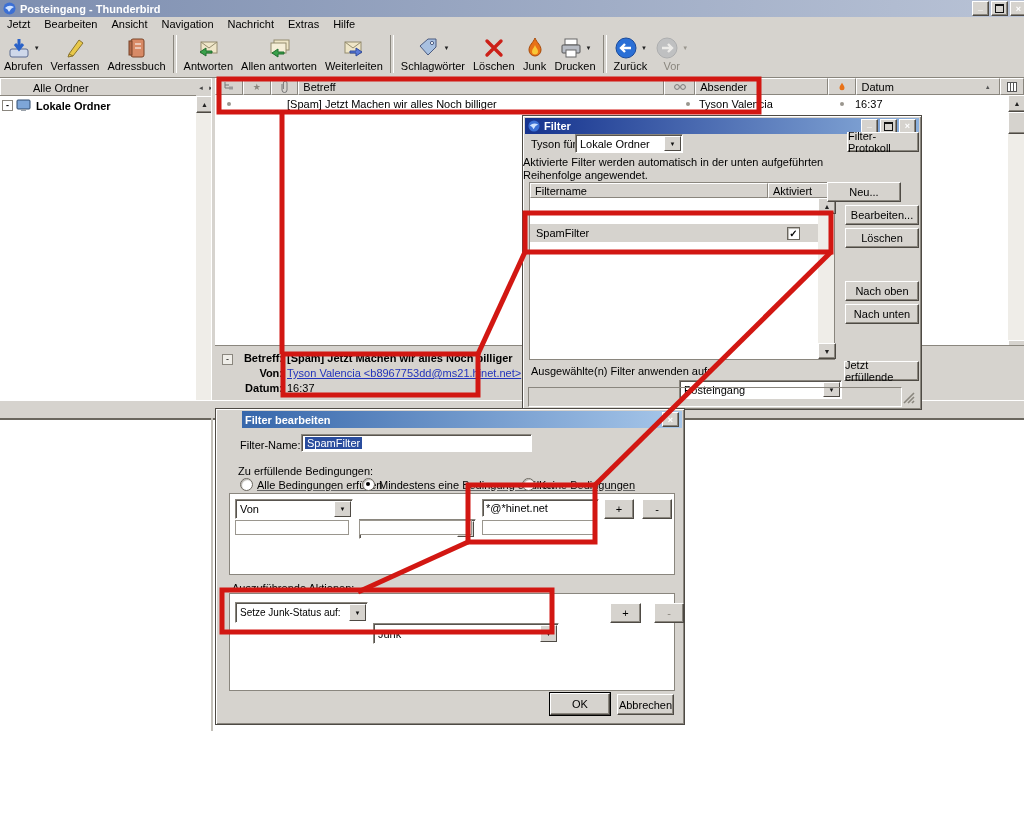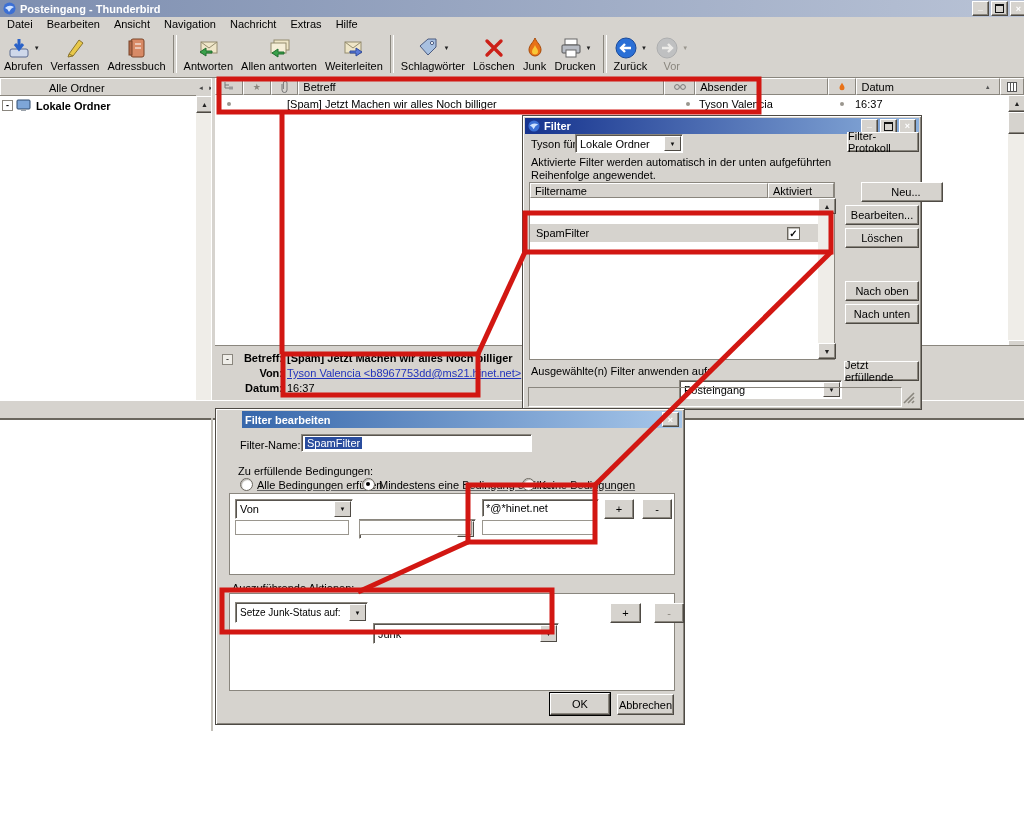--- a/index.html
+++ b/index.html
@@ -45,21 +45,21 @@
       </span>
     <span class="btn winbtn" style="margin-left:2px;">
         <span style="width:7px;height:6px;border:1px solid #111;border-top-width:2px;"></span>
       </span>
     <span class="btn winbtn" style="margin-left:2px;">
         <span>×</span>
       </span>
   </div>
 
   <div class="abs gray" style="left:0;top:17px;width:1024px;height:14px;display:flex;align-items:center;border-bottom:1px solid #b5b2ac;">
-    <span class="menuitem">Datei</span>
+    <span class="menuitem">Jetzt</span>
     <span class="menuitem">Bearbeiten</span>
     <span class="menuitem">Ansicht</span>
     <span class="menuitem">Navigation</span>
     <span class="menuitem">Nachricht</span>
     <span class="menuitem">Extras</span>
     <span class="menuitem">Hilfe</span>
   </div>
 
   <div class="abs gray" style="left:0;top:31px;width:1024px;height:46px;display:flex;align-items:center;border-bottom:1px solid #8a867e;">
     <div class="tbbtn">
@@ -166,21 +166,21 @@
             <path d="M7 12 H16 M13 8 l4 4 -4 4" stroke="#fff" stroke-width="2.4" fill="none"></path>
           </svg>
         <span style="font-size:6px;margin-left:3px;color:#9a968e;">▼</span>
       </div>
       <span>Vor</span>
     </div>
   </div>
 
   <div class="abs" style="left:0;top:78px;width:211px;height:327px;">
     <div class="abs hcell" style="left:0;top:0;width:209px;height:17px;">
-      <span style="margin-left:44px;">Alle Ordner</span>
+      <span style="margin-left:28px;">Alle Ordner</span>
       <span style="flex:1"></span>
       <span style="font-size:6px;color:#444;margin-right:4px;">◄</span>
       <span style="font-size:6px;color:#444;">►</span>
     </div>
     <div class="abs" style="left:0;top:17px;width:196px;height:310px;background:#fff;border-top:1px solid #8a867e;">
       <div style="display:flex;align-items:center;padding:3px 2px;font-weight:bold;">
         <span style="width:9px;height:9px;border:1px solid #8a867e;background:#fff;display:flex;align-items:center;justify-content:center;font-size:9px;line-height:7px;margin-right:3px;">
             <span>-</span>
           </span>
         <svg width="16" height="13" viewBox="0 0 16 13" style="margin-right:4px;">
@@ -313,21 +313,21 @@
   <div class="abs combo" style="left:52px;top:18px;width:102px;height:17px;">
     <span>Lokale Ordner</span>
     <span class="cbtn">
         <span>▼</span>
       </span>
   </div>
   <div class="abs btn" style="left:324px;top:16px;width:70px;height:18px;">
       <span>Filter-Protokoll</span>
     </div>
 
-  <div class="abs" style="left:8px;top:40px;width:336px;line-height:13px;">Aktivierte Filter werden automatisch in der unten aufgeführten Reihenfolge angewendet.</div>
+  <div class="abs" style="left:0;top:40px;width:336px;line-height:13px;">Aktivierte Filter werden automatisch in der unten aufgeführten Reihenfolge angewendet.</div>
 
   <div class="abs" style="left:6px;top:66px;width:304px;height:176px;border:1px solid #8a867e;background:#fff;">
     <div style="display:flex;height:15px;">
       <div class="hcell" style="flex:1;">
           <span>Filtername</span>
         </div>
       <div class="hcell" style="width:56px;">
           <span>Aktiviert</span>
         </div>
     </div>
@@ -340,21 +340,21 @@
     <div class="abs" style="right:0;top:15px;bottom:0;width:16px;background:#efede8;">
       <div class="scroll-btn" style="width:16px;height:14px;">
           <span>▲</span>
         </div>
       <div class="scroll-btn abs" style="left:0;bottom:0;width:16px;height:14px;">
           <span>▼</span>
         </div>
     </div>
   </div>
 
-  <div class="abs btn" style="left:338px;top:66px;width:72px;height:18px;padding-left:8px;">
+  <div class="abs btn" style="left:304px;top:66px;width:72px;height:18px;">
       <span>Neu...</span>
     </div>
   <div class="abs btn" style="left:322px;top:89px;width:72px;height:18px;">
       <span>Bearbeiten...</span>
     </div>
   <div class="abs btn" style="left:322px;top:112px;width:72px;height:18px;">
       <span>Löschen</span>
     </div>
   <div class="abs btn" style="left:322px;top:165px;width:72px;height:18px;">
       <span>Nach oben</span>

